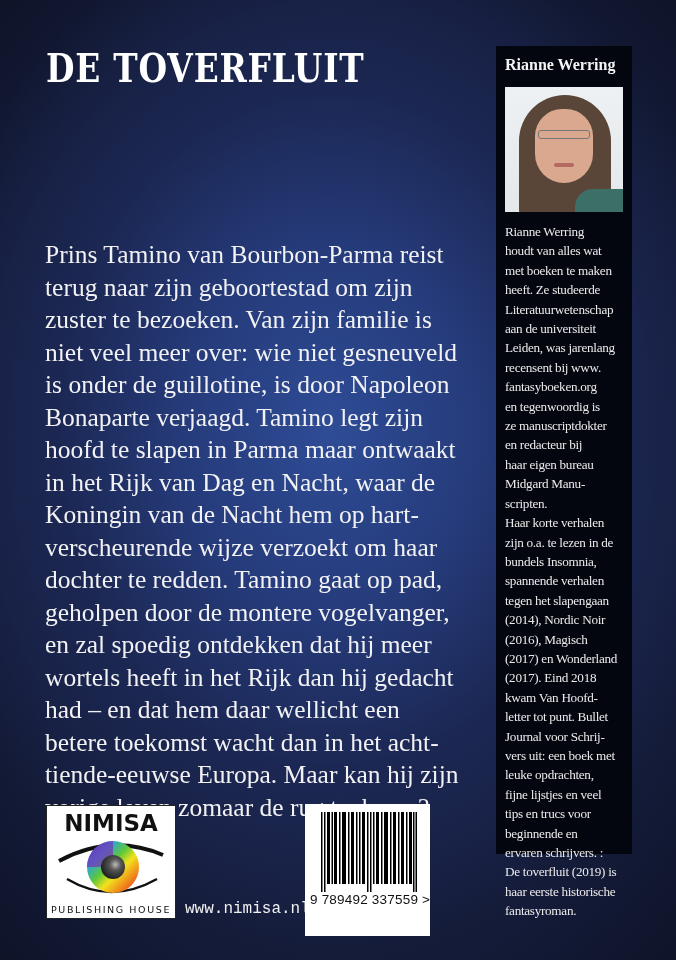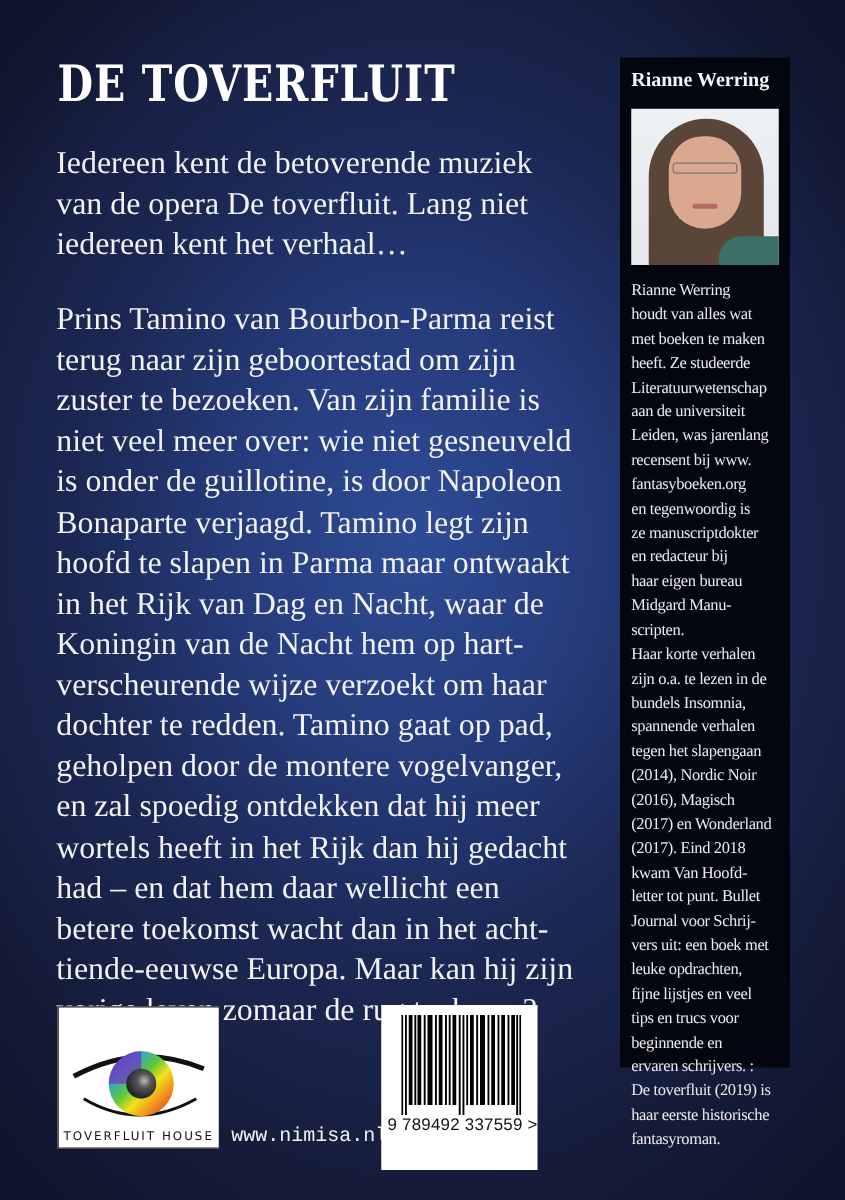--- a/index.html
+++ b/index.html
@@ -102,23 +102,20 @@
       white-space: nowrap; letter-spacing: 0.2px;
     }
   </style>
 </head>
 <body>
 
 <div class="cover">
 
   <div class="title">DE TOVERFLUIT</div>
 
-  <div class="blurb intro">Iedereen kent de betoverende muziek
-van de opera De toverfluit. Lang niet
-iedereen kent het verhaal…</div>
   <div class="blurb story">Prins Tamino van Bourbon-Parma reist
 terug naar zijn geboortestad om zijn
 zuster te bezoeken. Van zijn familie is
 niet veel meer over: wie niet gesneuveld
 is onder de guillotine, is door Napoleon
 Bonaparte verjaagd. Tamino legt zijn
 hoofd te slapen in Parma maar ontwaakt
 in het Rijk van Dag en Nacht, waar de
 Koningin van de Nacht hem op hart-
 verscheurende wijze verzoekt om haar
@@ -172,20 +169,21 @@
 fijne lijstjes en veel
 tips en trucs voor
 beginnende en
 ervaren schrijvers. :
 De toverfluit (2019) is
 haar eerste historische
 fantasyroman.</div>
   </div>
 
   <div class="logo">
+    <div class="logo-name">NIMISA</div>
     <svg class="logo-eye" viewBox="0 0 108 58">
       <defs>
         <linearGradient id="rainbow" x1="0" y1="0" x2="1" y2="1">
           <stop offset="0" stop-color="#3a2fb0"></stop>
           <stop offset="0.25" stop-color="#2aa6d6"></stop>
           <stop offset="0.45" stop-color="#5fc83a"></stop>
           <stop offset="0.6" stop-color="#f2e21c"></stop>
           <stop offset="0.78" stop-color="#f08a1c"></stop>
           <stop offset="1" stop-color="#e01d25"></stop>
         </linearGradient>
@@ -194,21 +192,21 @@
           <stop offset="0.4" stop-color="#555"></stop>
           <stop offset="1" stop-color="#222"></stop>
         </radialGradient>
       </defs>
       <path d="M2 22 Q54 -6 106 16" stroke="#111" stroke-width="4" fill="none"></path>
       <path d="M10 40 Q54 66 100 40" stroke="#111" stroke-width="2.5" fill="none"></path>
       <circle cx="56" cy="28" r="26" fill="url(#rainbow)"></circle>
       <path d="M30 28 A26 26 0 0 1 56 2 L56 28 Z" fill="#7b2fb8" opacity="0.7"></path>
       <circle cx="56" cy="28" r="12" fill="url(#pupil)"></circle>
     </svg>
-    <div class="logo-sub">TOVERFLUIT HOUSE</div>
+    <div class="logo-sub">PUBLISHING HOUSE</div>
   </div>
 
   <div class="url">www.nimisa.nl</div>
 
   <div class="barcode">
     <svg class="bars" viewBox="0 0 96 80" preserveAspectRatio="none">
       <g fill="#000">
         <rect x="0" y="0" width="1.5" height="80"></rect>
           <rect x="3" y="0" width="1.5" height="80"></rect>
         <rect x="6" y="0" width="3" height="72"></rect>

